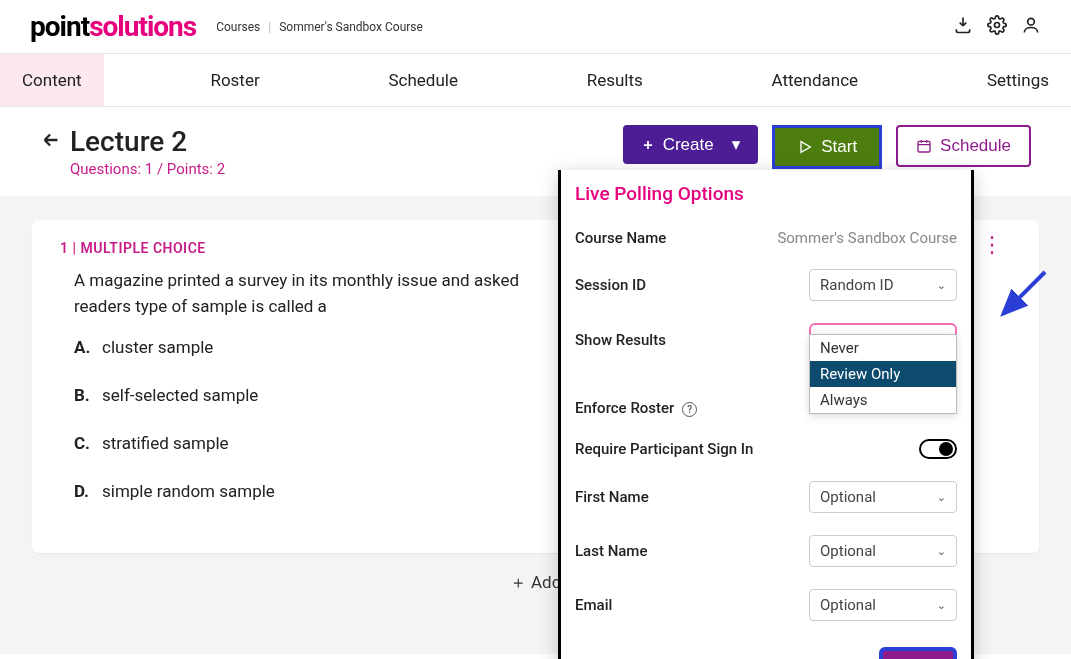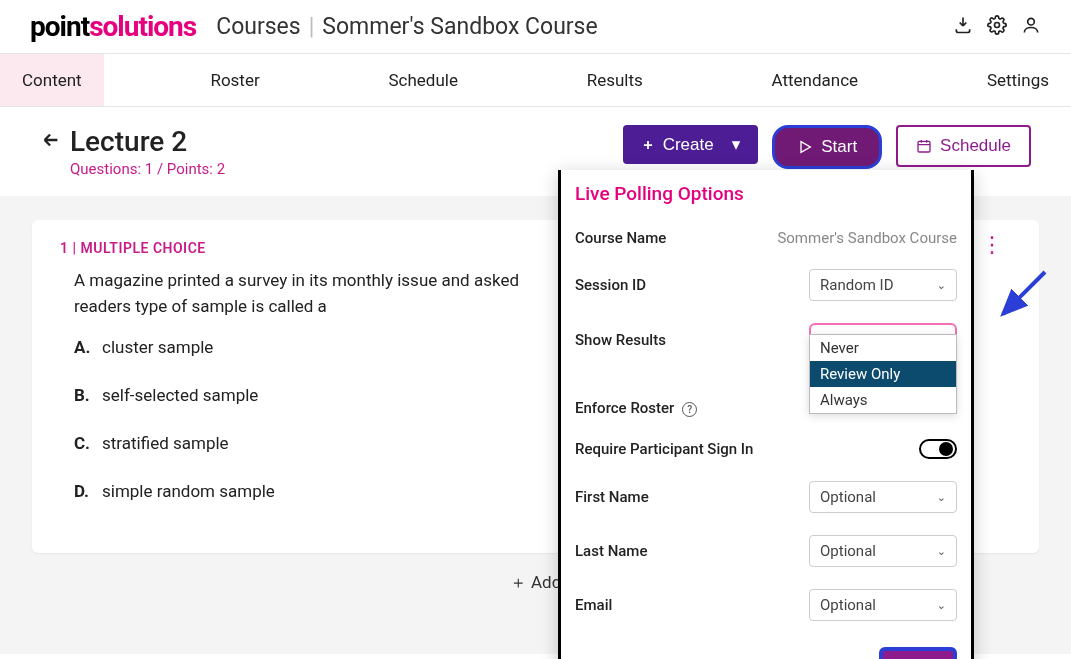--- a/index.html
+++ b/index.html
@@ -1,36 +1,36 @@
 <!DOCTYPE html>
 <html><head>
 <meta charset="utf-8">
 <style>
 * { box-sizing: border-box; margin: 0; padding: 0; }
 body { font-family: -apple-system, BlinkMacSystemFont, "Segoe UI", Roboto, Arial, sans-serif; background: #fff; color: #222; width: 1071px; }
 .header { display: flex; align-items: center; padding: 10px 30px; border-bottom: 1px solid #e5e5e5; }
 .logo { font-size: 28px; font-weight: 700; letter-spacing: -1px; }
 .logo .bold { color: #000; }
 .logo .pink { color: #e6007e; }
-.breadcrumb { margin-left: 20px; font-size: 23px; color: #333; display: flex; }
+.breadcrumb { margin-left: 20px; font-size: 12px; color: #333; display: flex; }
 .breadcrumb .sep { margin: 0 8px; color: #bbb; }
 .header-icons { margin-left: auto; display: flex; gap: 14px; align-items: center; }
 .header-icons svg { width: 20px; height: 20px; }
 .subnav { display: flex; justify-content: space-between; border-bottom: 1px solid #e5e5e5; }
 .subnav .tab { padding: 16px 22px; font-size: 17px; color: #222; cursor: pointer; }
 .subnav .tab.active { background: #fce8ef; }
 .page-head { display: flex; align-items: flex-start; padding: 18px 40px 18px 40px; }
 .page-head .back { cursor: pointer; margin-right: 8px; margin-top: 4px; }
 .title-block h1 { font-size: 28px; font-weight: 500; color: #222; }
 .title-block .meta { color: #c81b87; font-size: 15px; margin-top: 2px; }
 .page-actions { margin-left: auto; display: flex; gap: 14px; align-items: flex-start; }
 .btn { display: inline-flex; align-items: center; padding: 9px 18px; border-radius: 4px; font-size: 17px; cursor: pointer; border: none; gap: 8px; }
 .btn-create { background: #4c1d95; color: #fff; }
 .btn-create .caret { margin-left: 10px; }
-.btn-start { background: #701a75; color: #fff; border: 3px solid #2b3fd6; border-radius: 16px; padding: 9px 22px; }
+.btn-start { background: #4d7c0f; color: #fff; border: 3px solid #2b3fd6; border-radius: 0; padding: 9px 22px; }
 .btn-schedule { background: #fff; border: 2px solid #8e1b8c; color: #8e1b8c; }
 .content-area { background: #f4f4f4; padding: 24px 32px 60px 32px; position: relative; }
 .question-card { background: #fff; border-radius: 6px; padding: 20px 28px 24px 28px; box-shadow: 0 1px 2px rgba(0,0,0,0.06); position: relative; }
 .q-header { color: #c81b87; font-size: 14px; font-weight: 600; letter-spacing: 0.5px; margin-bottom: 12px; }
 .q-text { font-size: 17px; color: #222; line-height: 1.5; margin-left: 14px; margin-bottom: 18px; max-width: 500px; }
 .q-options { margin-left: 14px; }
 .q-opt { display: flex; margin-bottom: 28px; font-size: 17px; }
 .q-opt .letter { font-weight: 700; margin-right: 10px; min-width: 18px; }
 .card-actions { position: absolute; top: 16px; right: 36px; display: flex; align-items: center; gap: 14px; }
 .card-actions .edit-link { color: #222; font-size: 16px; }

